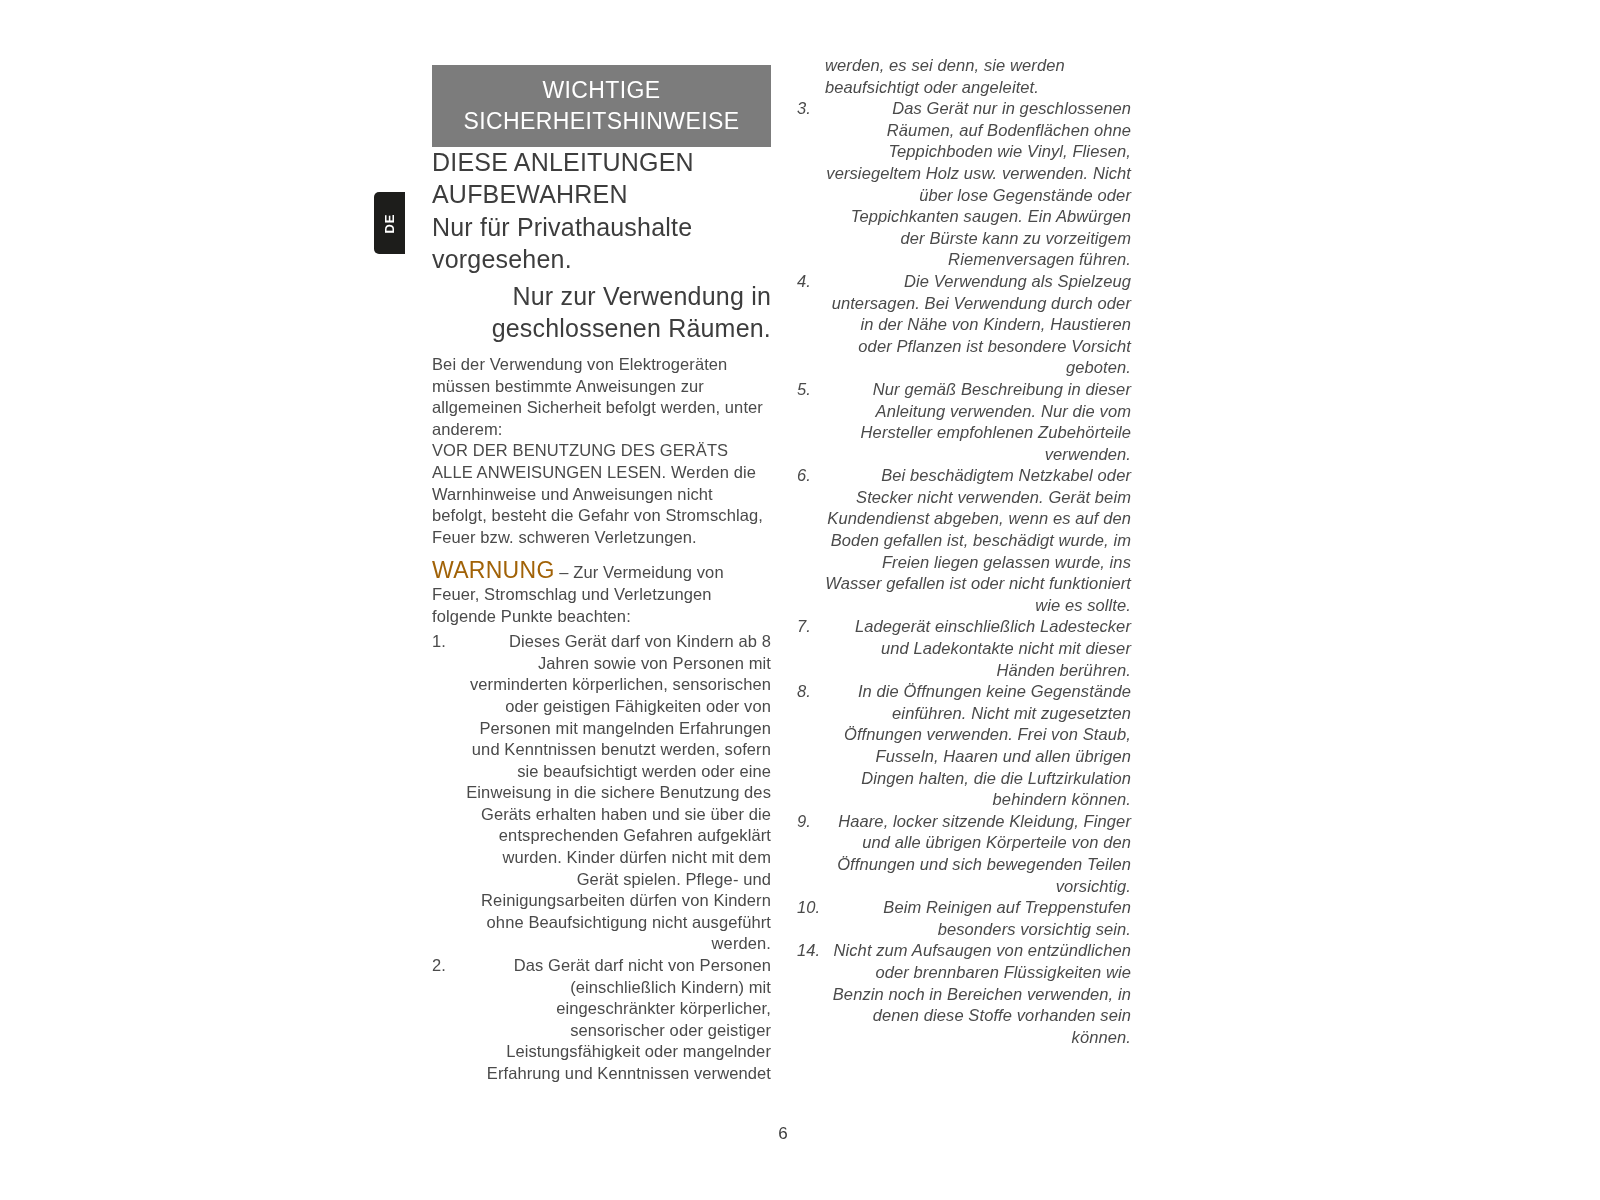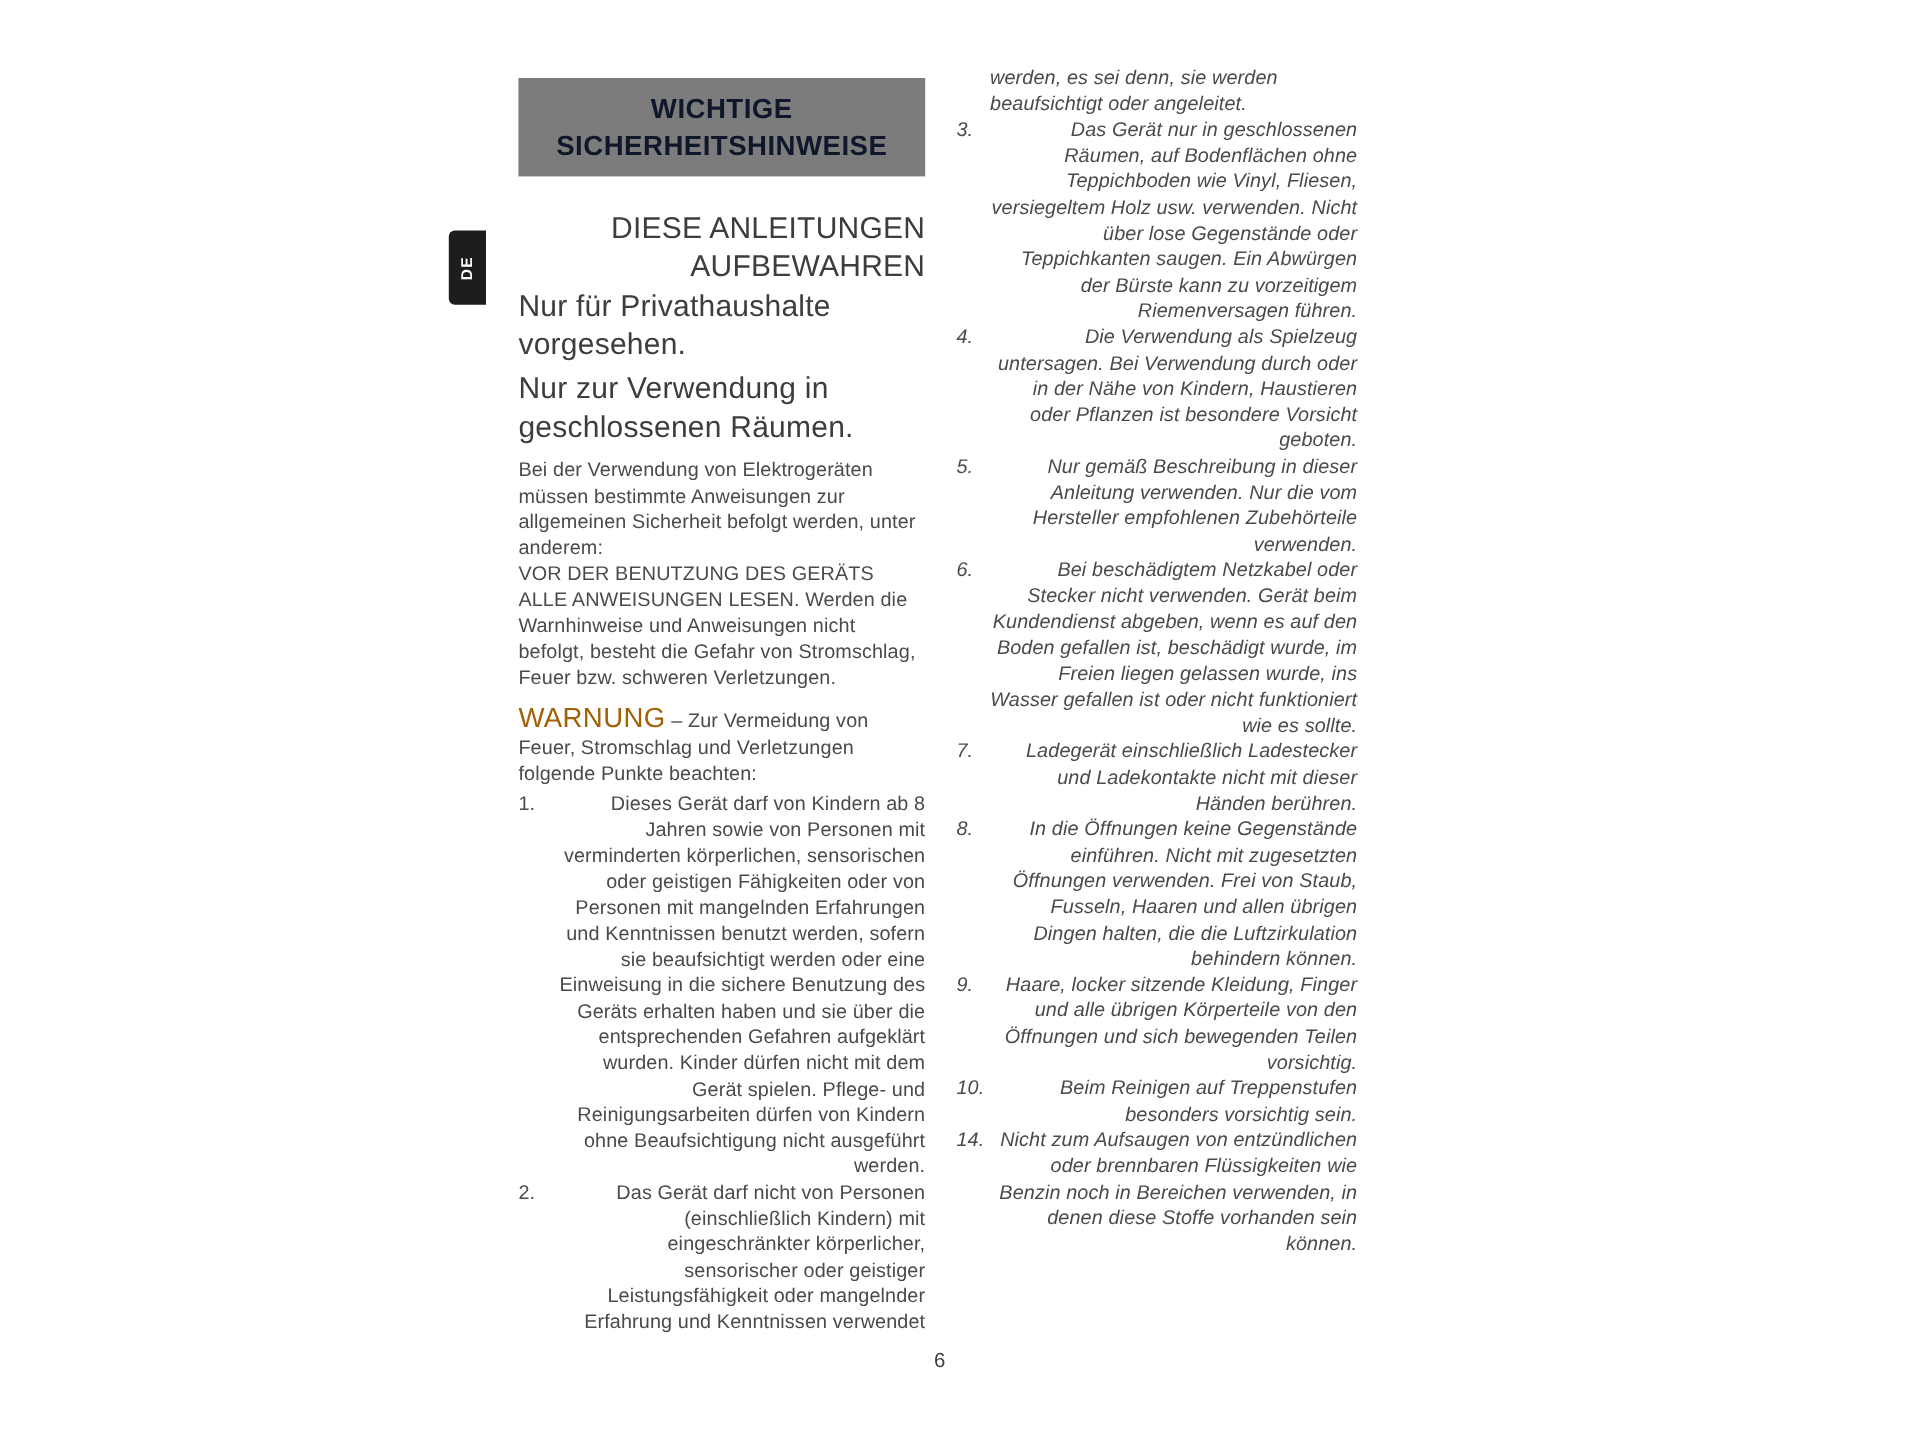--- a/index.html
+++ b/index.html
@@ -4,33 +4,33 @@
 <style>
   * { margin:0; padding:0; box-sizing:border-box; }
   html, body { background:#ffffff; }
   .page {
     position:relative; width:1600px; height:1200px; background:#ffffff;
     font-family:"Liberation Sans","DejaVu Sans",sans-serif; color:#4a4a4a; overflow:hidden;
   }
   .col-left  { position:absolute; left:432px; top:65px;  width:339px; }
   .col-right { position:absolute; left:797px; top:55px;  width:334px;font-style:italic; }
   .header-box {
-    background:#7c7c7c; color:#0f172a; text-align:center; font-weight:700;
-    font-size:23px; line-height:31px; padding:10px 4px; letter-spacing:0.4px; margin-bottom:28px;
+    background:#7c7c7c; color:#ffffff; text-align:center; font-weight:400;
+    font-size:23px; line-height:31px; padding:10px 4px; letter-spacing:0.4px; margin-bottom:0;
   }
   .de-tab {
     position:absolute; left:374px; top:192px; width:31px; height:62px;
     background:#1d1d1b; border-radius:5px 0 0 5px;
     display:flex; align-items:center; justify-content:center;
   }
   .de-tab span { transform:rotate(-90deg); color:#ffffff; font-weight:700; font-size:13px; letter-spacing:1px; }
   .h-main { font-size:25px; line-height:31.5px; font-weight:400; color:#3d3d3d; letter-spacing:0.2px; }
-  .h-keep { margin-bottom:2px;text-align:right; }
+  .h-keep { margin-bottom:2px; }
   .h-private { margin-bottom:6px; }
-  .h-indoor { margin-bottom:10px; }
+  .h-indoor { margin-bottom:10px;text-align:right; }
   .body-text { font-size:16.5px; line-height:21.6px; letter-spacing:0.1px; }
   .warning-para { margin-top:12px; margin-bottom:4px; }
   .warnung { font-size:23px; color:#a16207; letter-spacing:0.3px; }
   .num-item { display:flex; }
   .num { flex-shrink:0; }
   .col-left  .num { width:26px; }
   .col-right .num { width:28px; }
   .item-text { flex:1;text-align:right; }
   .continuation { margin-left:28px; }
   .page-number {

